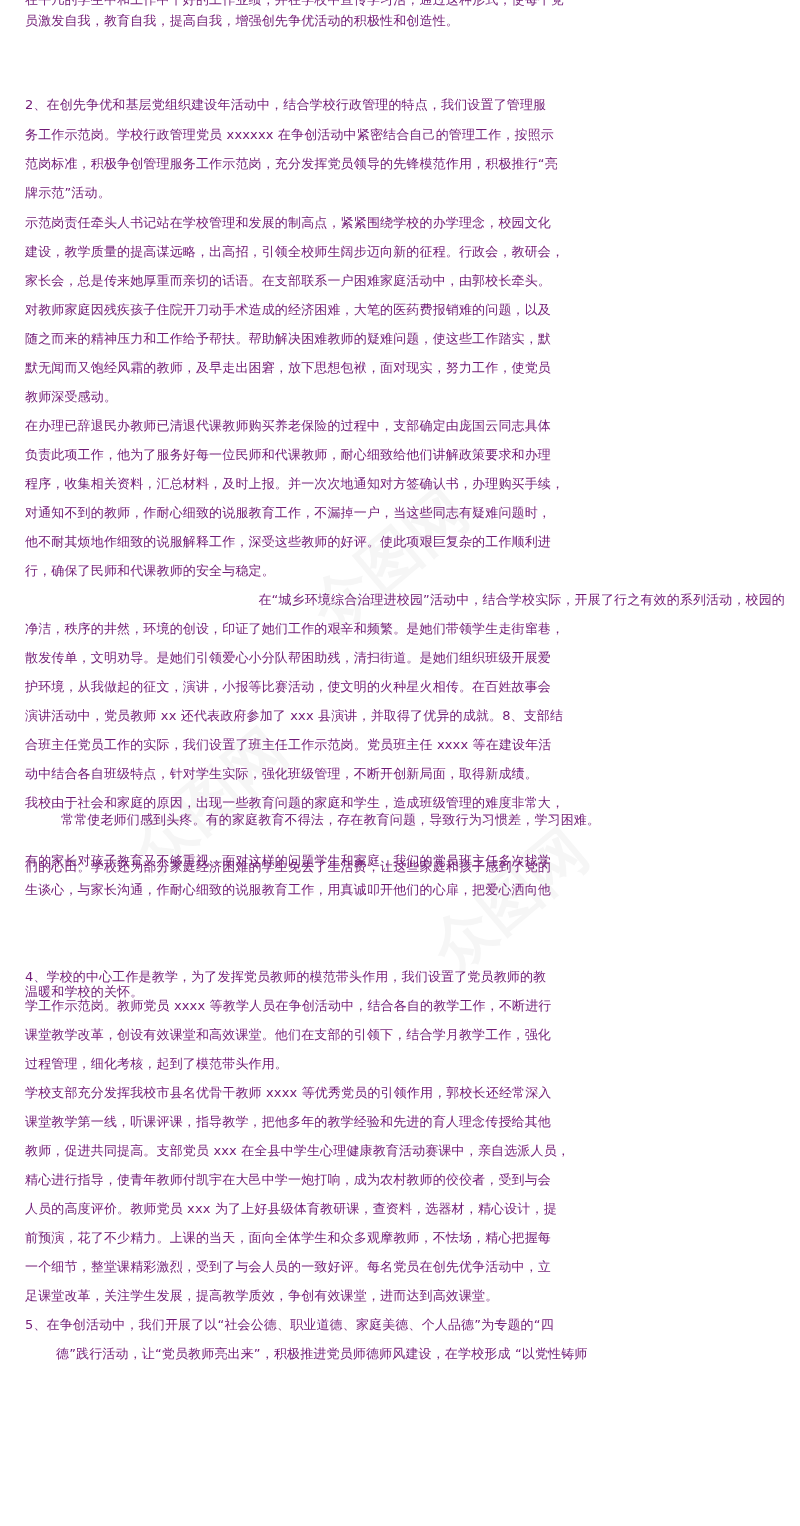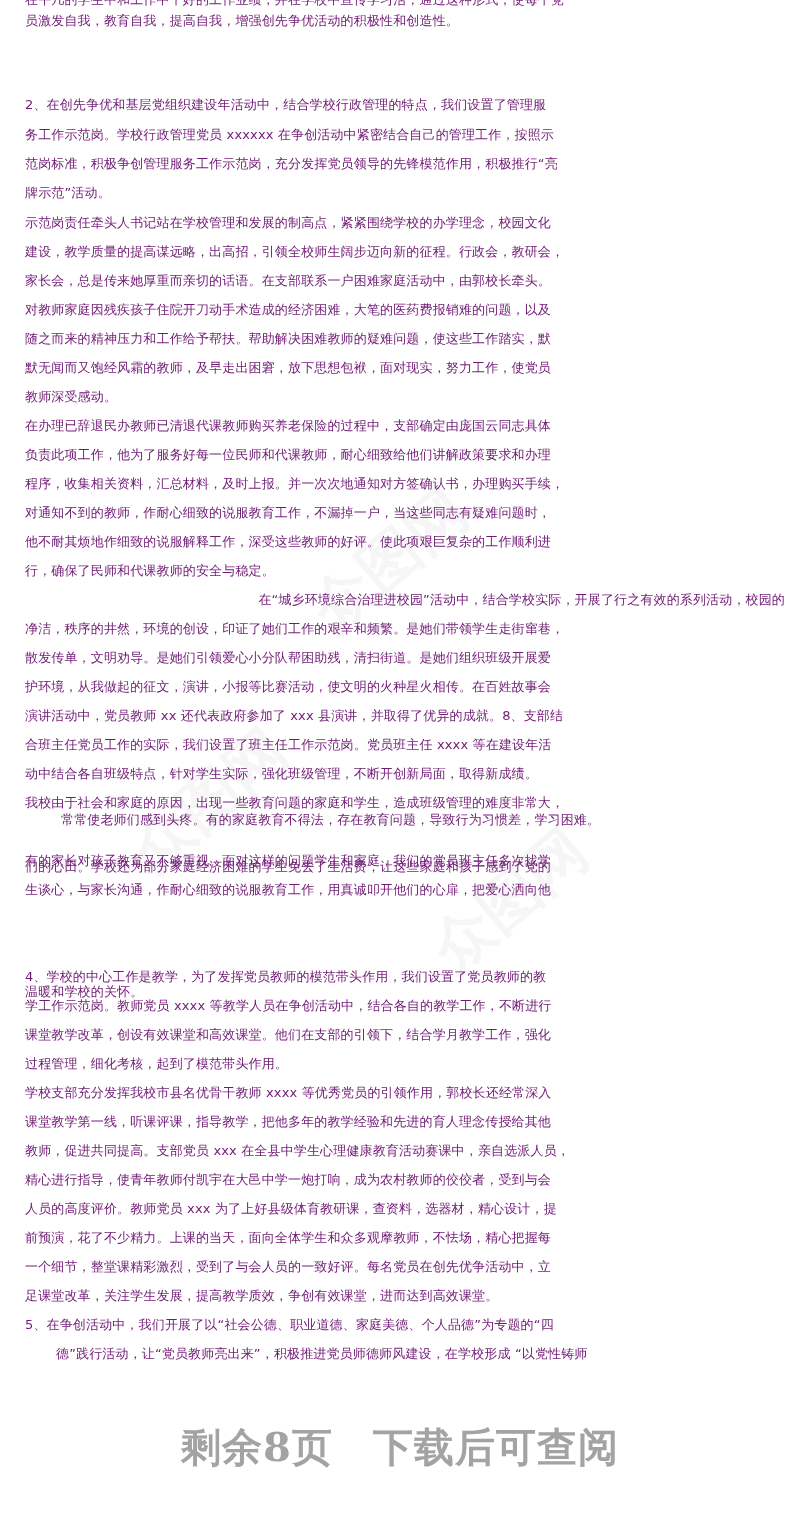--- a/index.html
+++ b/index.html
@@ -112,16 +112,13 @@
       <div class="line" style="top: 1138px;">教师，促进共同提高。支部党员 xxx 在全县中学生心理健康教育活动赛课中，亲自选派人员，</div>
       <div class="line" style="top: 1167px;">精心进行指导，使青年教师付凯宇在大邑中学一炮打响，成为农村教师的佼佼者，受到与会</div>
       <div class="line" style="top: 1196px;">人员的高度评价。教师党员 xxx 为了上好县级体育教研课，查资料，选器材，精心设计，提</div>
       <div class="line" style="top: 1225px;">前预演，花了不少精力。上课的当天，面向全体学生和众多观摩教师，不怯场，精心把握每</div>
       <div class="line" style="top: 1254px;">一个细节，整堂课精彩激烈，受到了与会人员的一致好评。每名党员在创先优争活动中，立</div>
       <div class="line" style="top: 1283px;">足课堂改革，关注学生发展，提高教学质效，争创有效课堂，进而达到高效课堂。</div>
       <div class="line" style="top: 1312px;">5、在争创活动中，我们开展了以“社会公德、职业道德、家庭美德、个人品德”为专题的“四</div>
       <div class="line" style="top: 1341px; margin-left: 31px;">德”践行活动，让“党员教师亮出来”，积极推进党员师德师风建设，在学校形成 “以党性铸师</div>
     </div>
 
-  <div class="footer-banner">
-    <span>剩余8页</span><span class="gap"></span><span>下载后可查阅</span>
-  </div>
 </div>
 
 </body></html>

